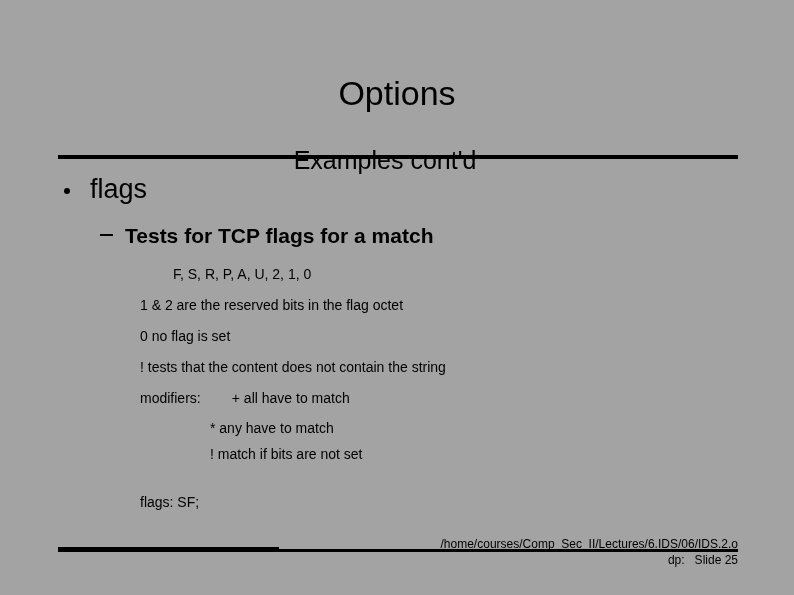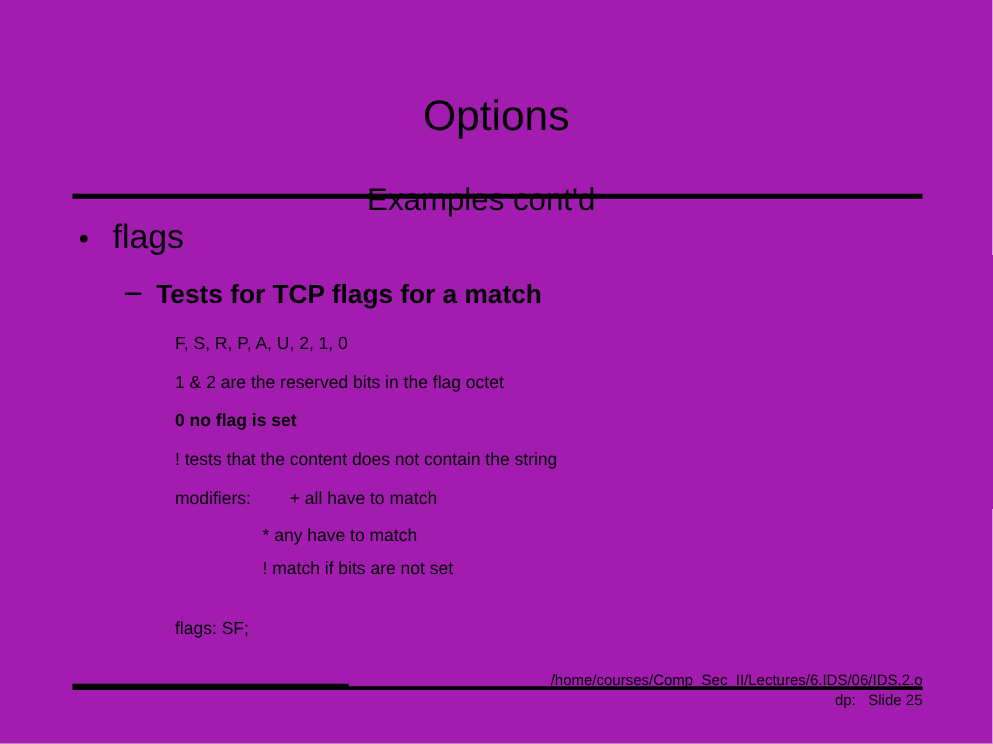--- a/index.html
+++ b/index.html
@@ -9,21 +9,21 @@
     background: #ffffff;
   }
   body {
     font-family: "Liberation Sans", sans-serif;
     color: #000000;
   }
   #slide {
     position: relative;
     width: 794px;
     height: 595px;
-    background: #a21caf;
+    background: #a3a3a3;
     overflow: hidden;
   }
 
   
   .slide-title {
     position: absolute;
     left: 0;
     top: 50px;
     width: 794px;
     text-align: center;
@@ -166,25 +166,25 @@
   <div class="lvl1">
     <span class="marker"></span>
     <span class="text">flags</span>
   </div>
 
   <div class="lvl2">
     <span class="marker"></span>
     <span class="text">Tests for TCP flags for a match</span>
   </div>
 
-  <div class="lvl3" style="top:265px;">F, S, R, P, A, U, 2, 1, 0</div>
+  <div class="lvl3" style="top:265px;margin-left:33px;">F, S, R, P, A, U, 2, 1, 0</div>
 
   <div class="lvl3" style="top:296px;">1 &amp; 2 are the reserved bits in the flag octet</div>
 
-  <div class="lvl3" style="top:327px;font-weight:bold;">0 no flag is set</div>
+  <div class="lvl3" style="top:327px;">0 no flag is set</div>
 
   <div class="lvl3" style="top:358px;">! tests that the content does not contain the string</div>
 
   <div class="lvl3" style="top:389px;">modifiers:        + all have to match</div>
 
   <div class="lvl4" style="top:419px;">* any have to match</div>
 
   <div class="lvl4" style="top:445px;">! match if bits are not set</div>
 
   <div class="lvl3" style="top:493px;">flags: SF;</div>

